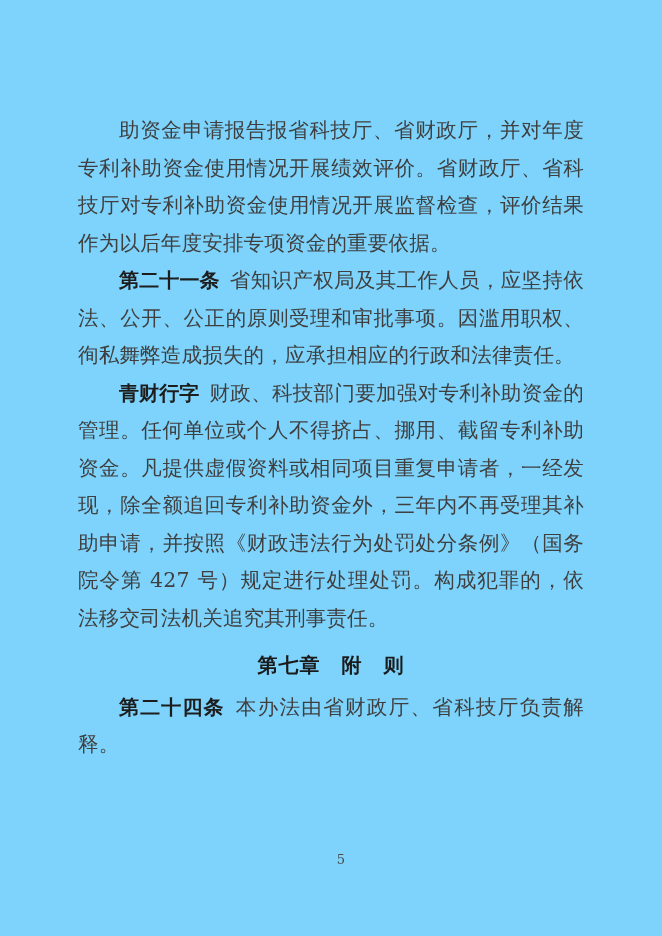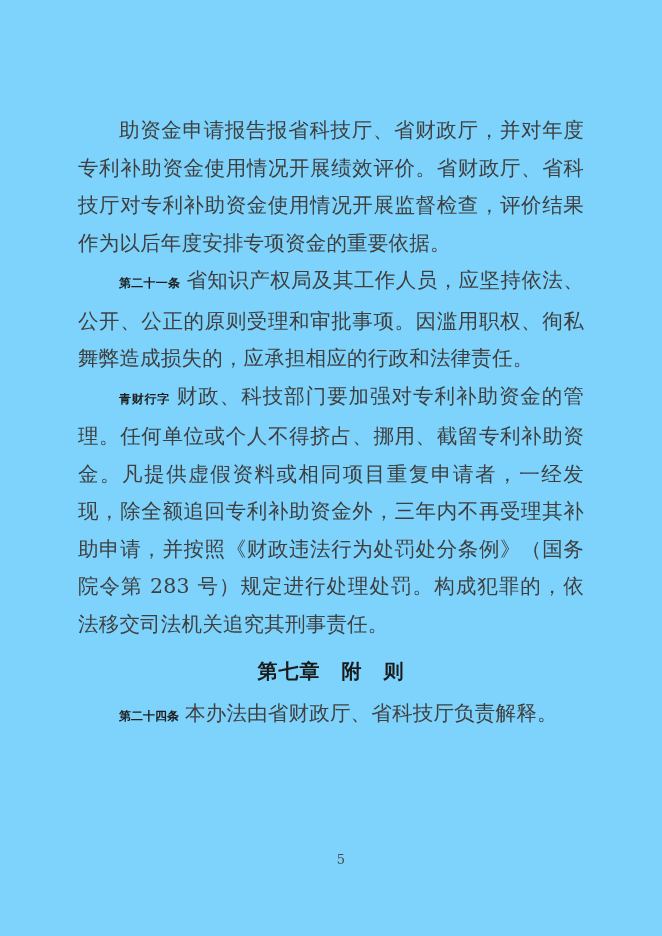--- a/index.html
+++ b/index.html
@@ -41,21 +41,21 @@
   .para.indent {
     text-indent: 2em;
   }
 
   
   .art-label {
     font-family: "DejaVu Sans", "Liberation Sans", sans-serif;
     font-weight: bold;
     color: #1d1d1d;
     letter-spacing: 0px;
-    font-size: 12px;
+    font-size: 20px;
   }
 
   .art-body {
     color: #3f3f3f;
   }
 
   
   .chapter-heading {
     margin: 0;
     padding-top: 10px;
@@ -84,21 +84,21 @@
 <body>
 
 <div class="page">
 
   <div class="content">
 
     <p class="para indent"><span class="art-body">助资金申请报告报省科技厅、省财政厅，并对年度专利补助资金使用情况开展绩效评价。省财政厅、省科技厅对专利补助资金使用情况开展监督检查，评价结果作为以后年度安排专项资金的重要依据。</span></p>
 
     <p class="para indent"><span class="art-label">第二十一条 </span><span class="art-body">省知识产权局及其工作人员，应坚持依法、公开、公正的原则受理和审批事项。因滥用职权、徇私舞弊造成损失的，应承担相应的行政和法律责任。</span></p>
 
-    <p class="para indent"><span class="art-label">青财行字 </span><span class="art-body">财政、科技部门要加强对专利补助资金的管理。任何单位或个人不得挤占、挪用、截留专利补助资金。凡提供虚假资料或相同项目重复申请者，一经发现，除全额追回专利补助资金外，三年内不再受理其补助申请，并按照《财政违法行为处罚处分条例》（国务院令第 283 号）规定进行处理处罚。构成犯罪的，依法移交司法机关追究其刑事责任。</span></p>
+    <p class="para indent"><span class="art-label">青财行字 </span><span class="art-body">财政、科技部门要加强对专利补助资金的管理。任何单位或个人不得挤占、挪用、截留专利补助资金。凡提供虚假资料或相同项目重复申请者，一经发现，除全额追回专利补助资金外，三年内不再受理其补助申请，并按照《财政违法行为处罚处分条例》（国务院令第 427 号）规定进行处理处罚。构成犯罪的，依法移交司法机关追究其刑事责任。</span></p>
 
     <p class="chapter-heading">第七章　附　则</p>
 
 
     <p class="para indent"><span class="art-label">第二十四条 </span><span class="art-body">本办法由省财政厅、省科技厅负责解释。</span></p>
 
   </div>
 
   <div class="page-number">5</div>
 

